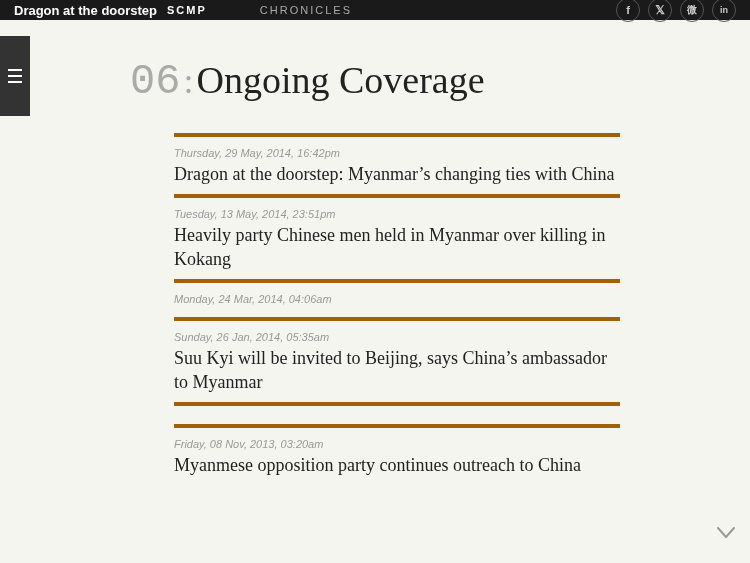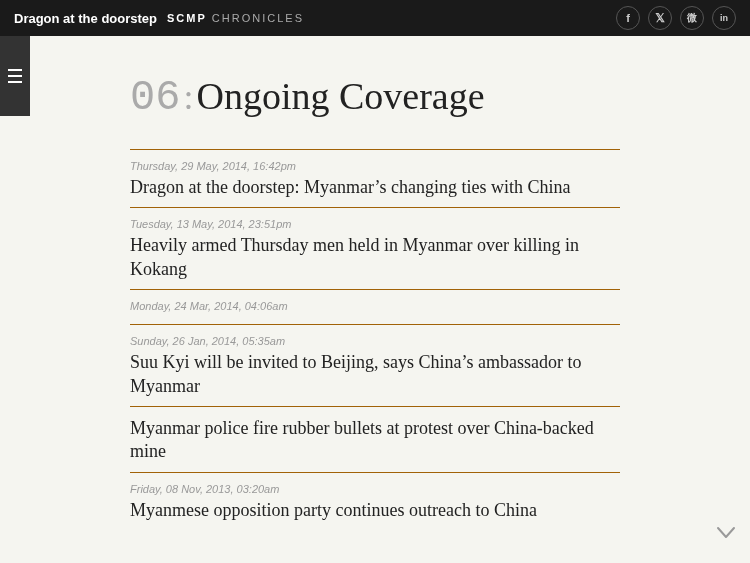--- a/index.html
+++ b/index.html
@@ -13,21 +13,21 @@
       background: #f5f5f0;
       width: 750px;
       height: 563px;
       overflow: hidden;
       position: relative;
     }
 
     
     .header {
       background: #1a1a1a;
-      height: 36px;
+      height: 20px;
       display: flex;
       align-items: center;
       justify-content: space-between;
       padding: 0 14px;
     }
 
     .header-left {
       display: flex;
       align-items: center;
       gap: 10px;
@@ -140,22 +140,23 @@
       color: #222;
       line-height: 1;
     }
 
     
     .article-list {
       list-style: none;
     }
 
     .article-item {
-      border-top: 1px solid #a16207;
+      border-top: 4px solid #a16207;
       padding: 10px 0 8px 0;
+      margin-left: 44px;
     }
 
     .article-date {
       font-family: Arial, sans-serif;
       font-size: 11px;
       color: #999;
       margin-bottom: 4px;
       font-style: italic;
     }
 
@@ -183,21 +184,21 @@
     }
   </style>
 </head>
 <body>
 
 <header class="header">
   <div class="header-left">
     <span class="header-title">Dragon at the doorstep</span>
     <span class="header-brand">
       <span>SCMP</span>
-      <span style="font-weight:normal;color:#aaa;">CHRONICLES</span>
+      <span style="font-weight:normal;color:#aaa;margin-left:48px;">CHRONICLES</span>
     </span>
   </div>
   <div class="header-icons">
     <div class="social-icon">f</div>
     <div class="social-icon" style="font-size:12px;">𝕏</div>
     <div class="social-icon" style="font-size:10px;">微</div>
     <div class="social-icon" style="font-size:9px;text-align:center;">in</div>
   </div>
 </header>
 
@@ -217,31 +218,30 @@
     <span class="chapter-title">Ongoing Coverage</span>
   </div>
 
   <ul class="article-list">
   <li class="article-item">
         <div class="article-date">Thursday, 29 May, 2014, 16:42pm</div>
         <div class="article-title">Dragon at the doorstep: Myanmar’s changing ties with China</div>
       </li>
       <li class="article-item">
         <div class="article-date">Tuesday, 13 May, 2014, 23:51pm</div>
-        <div class="article-title">Heavily armed Thursday men held in Myanmar over killing in Kokang</div>
+        <div class="article-title">Heavily party Chinese men held in Myanmar over killing in Kokang</div>
       </li>
       <li class="article-item">
         <div class="article-date">Monday, 24 Mar, 2014, 04:06am</div>
       </li>
       <li class="article-item">
         <div class="article-date">Sunday, 26 Jan, 2014, 05:35am</div>
         <div class="article-title">Suu Kyi will be invited to Beijing, says China’s ambassador to Myanmar</div>
       </li>
       <li class="article-item">
-        <div class="article-title">Myanmar police fire rubber bullets at protest over China-backed mine</div>
       </li>
       <li class="article-item">
         <div class="article-date">Friday, 08 Nov, 2013, 03:20am</div>
         <div class="article-title">Myanmese opposition party continues outreach to China</div>
       </li>
     </ul>
 </main>
 
 <div class="scroll-arrow">
   <svg width="20" height="14" viewBox="0 0 20 14" fill="none" xmlns="http://www.w3.org/2000/svg">

